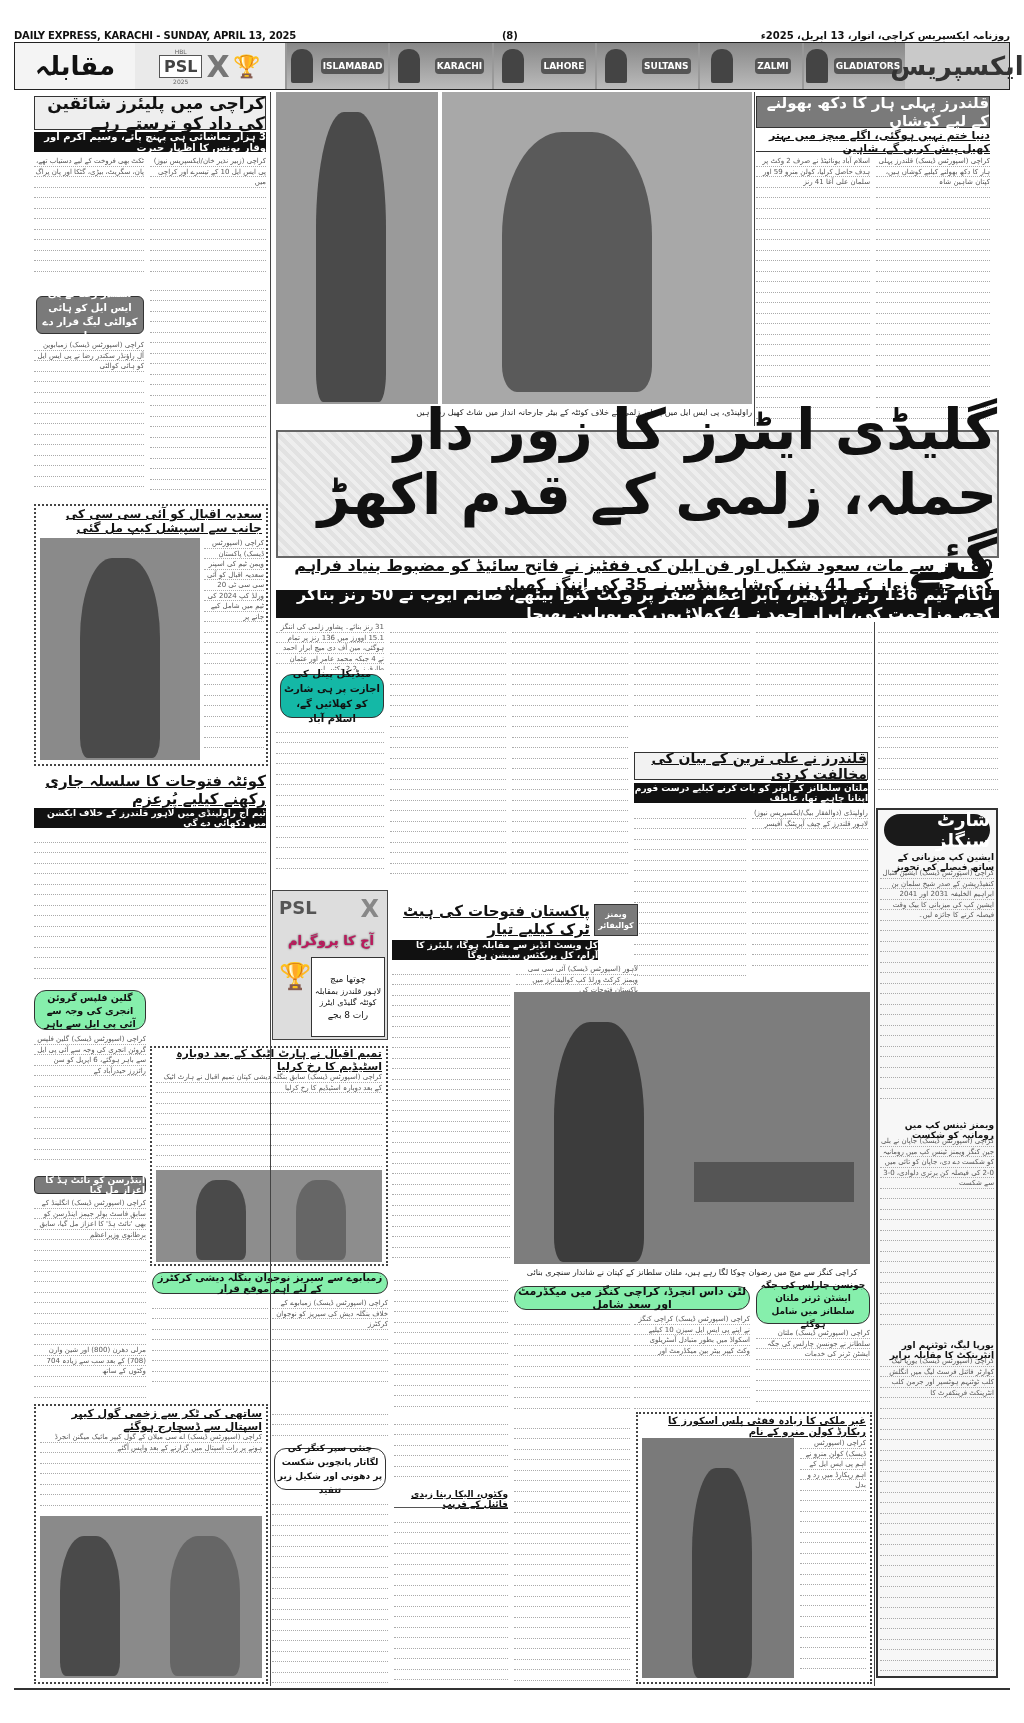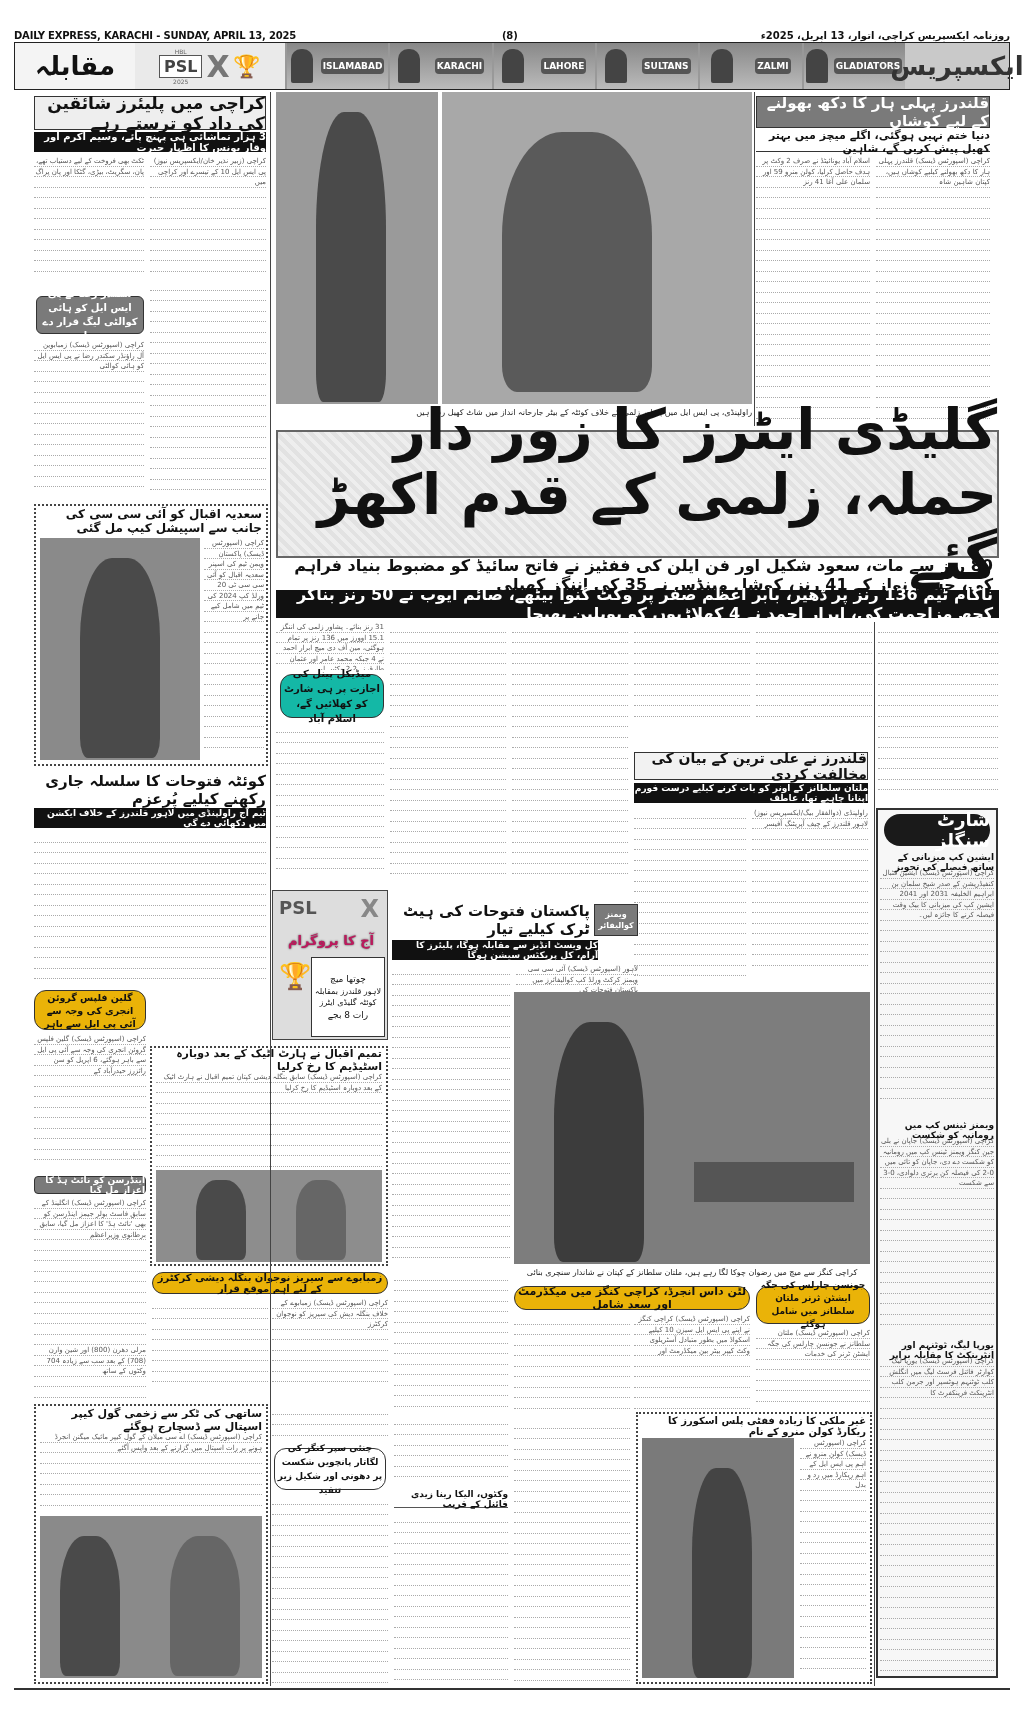--- a/index.html
+++ b/index.html
@@ -15,22 +15,22 @@
   .mh-team { flex: 1; border-left: 2px solid #999; display:flex; align-items:center; justify-content:space-around; background: linear-gradient(#888,#bbb); }
   .mh-team .face { width: 22px; height: 34px; background: #444; border-radius: 10px 10px 2px 2px; }
   .mh-team .logo { font-size: 9px; font-weight: bold; color:#fff; background:#555; padding:3px 2px; border-radius:4px; }
   .mh-brand { width: 104px; display:flex; align-items:center; justify-content:center; font-size:26px; font-weight:bold; color:#333; background:#c9c9c9; }
   .photo { background: #8a8a8a; overflow: hidden; }
   .photo .ph { position:absolute; background:#4a4a4a; border-radius: 40% 40% 10% 10%; }
   .textcol { font-size: 7px; line-height: 10.5px; color: #555; direction: rtl; overflow: hidden; }
   .textcol span { display:block; height: 10.5px; border-bottom: 0.5px dotted #aaa; }
   .hl-grey { background: #7a7a7a; color: #fff; font-weight: bold; display:flex; align-items:center; justify-content:center; border: 1px solid #333; }
   .hl-black { background: #111; color: #fff; font-weight: bold; display:flex; align-items:center; justify-content:center; }
-  .hl-plain { font-weight: bold; display:flex; align-items:center; justify-content:center; color:#111; }
-  .hl-round { border: 1.5px solid #333; border-radius: 12px; background:#eab308; font-weight:bold; display:flex; align-items:center; justify-content:center; text-align:center; }
+  .hl-plain { font-weight: bold; display:flex; align-items:center; justify-content:center; color:#111;text-decoration:underline; }
+  .hl-round { border: 1.5px solid #333; border-radius: 12px; background:#86efac; font-weight:bold; display:flex; align-items:center; justify-content:center; text-align:center; }
   .box-dotted { border: 2px dotted #444; }
   .rule-v { width: 1px; background: #444; }
   .banner { left: 276px; top: 430px; width: 723px; height: 128px; border: 2px solid #666; background: repeating-linear-gradient(45deg,#eee 0 4px,#e2e2e2 4px 8px); display:flex; align-items:center; justify-content:center; font-size: 56px; font-weight: bold; color:#111; }
   .sub1 { left: 276px; top: 563px; width: 723px; height: 24px; font-size: 16px; font-weight: bold; justify-content:flex-end; padding-right: 6px; }
   .sub2 { left: 276px; top: 590px; width: 723px; height: 28px; font-size: 16px; justify-content:flex-end; padding-right: 6px; }
   .caption { font-size: 8px; color:#222; direction: rtl; }
   .prog-box { border: 1px solid #333; background:#fff; display:flex; flex-direction:column; align-items:center; justify-content:center; font-size:9px; line-height:14px; }
   .shorts-title { background:#1a1a1a; color:#fff; border-radius: 16px; font-size: 18px; font-weight:bold; display:flex; align-items:center; justify-content:center; }
   .sub-hl { font-size: 9px; font-weight: bold; direction: rtl; color:#111; }
   .footer-rule { left: 14px; top: 1688px; width: 996px; height: 2px; background:#333; }

